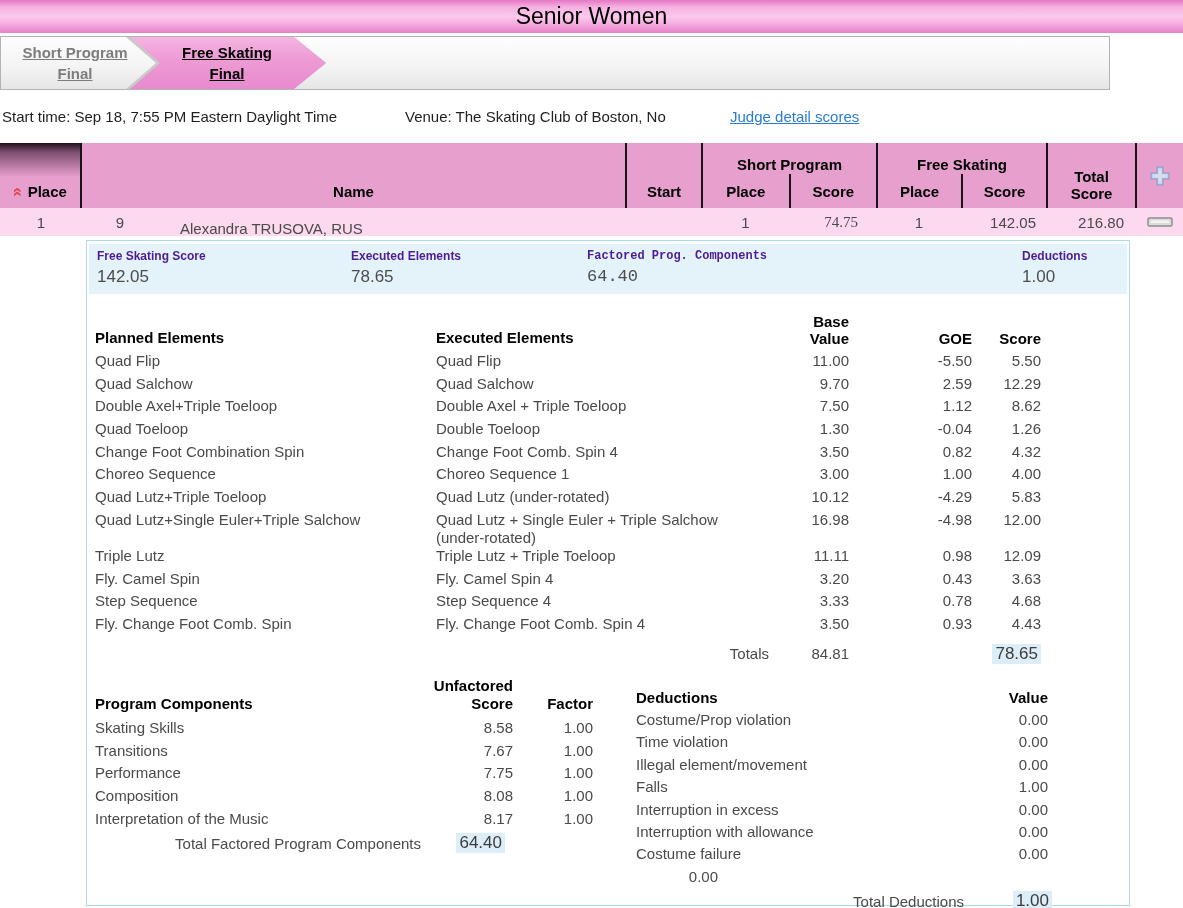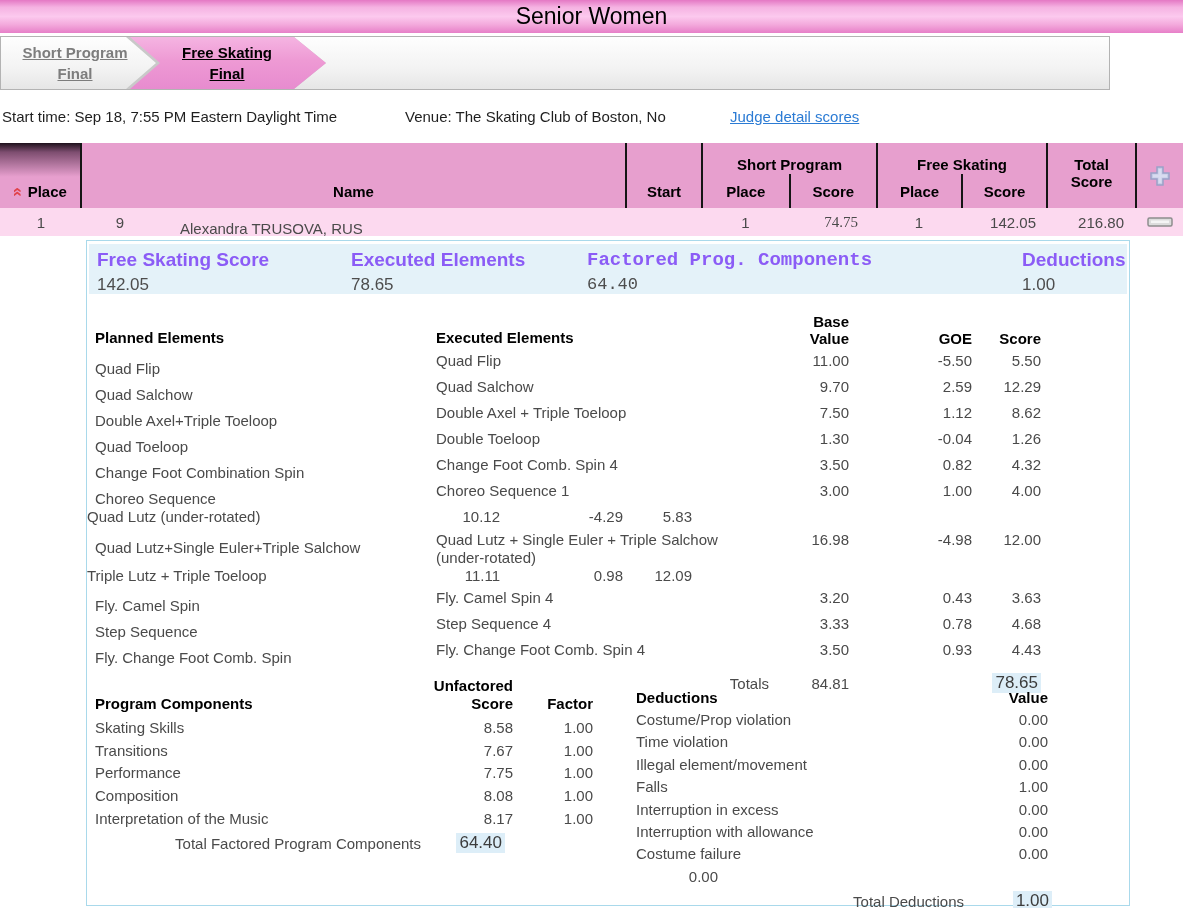--- a/index.html
+++ b/index.html
@@ -58,21 +58,21 @@
   .hc-start{width:76px;}
   .hc-name{width:545px;}
   .hc-group{border-right:2px solid #151515;display:flex;flex-direction:column;padding:0;}
   .hc-sp{width:175px;}
   .hc-fs{width:170px;}
   .group-label{height:31px;display:flex;align-items:flex-end;justify-content:center;padding-bottom:1px;}
   .group-sub{flex:1;display:flex;}
   .group-sub .sub{flex:1;display:flex;align-items:flex-end;justify-content:center;padding-bottom:8px;}
   .group-sub .sub:first-child{border-right:2px solid #151515;}
   .hc-total{width:89px;display:flex;flex-direction:column;align-items:center;justify-content:flex-end;
-    padding-bottom:18px;line-height:17px;}
+    padding-bottom:6px;line-height:17px;}
   .hc-plus{width:46px;border-right:none;align-items:center;padding-bottom:0;}
   .rt-row{display:flex;height:28px;background:var(--row-pink);font-size:15px;color:#4a4a4a;align-items:center;cursor:pointer;}
   .rc{display:flex;align-items:center;height:100%;}
   .rc-place{width:82px;justify-content:center;}
   .rc-start{width:76px;justify-content:center;}
   .rc-name{width:545px;padding-left:22px;margin-top:12px;}
   .rc-spplace{width:85px;justify-content:center;}
   .rc-spscore{width:90px;justify-content:flex-end;padding-right:20px;font-family:Liberation Serif, serif;}
   .rc-fsplace{width:82px;justify-content:center;}
   .rc-fsscore{width:88px;justify-content:flex-end;padding-right:12px;}
@@ -81,27 +81,27 @@
 
   
   .panel{position:absolute;left:86px;top:240px;width:1044px;height:666px;
     background:#fff;border:1px solid var(--panel-border);font-size:15px;color:#4a4a4a;}
   .band{position:absolute;left:2px;top:3px;width:1038px;height:50px;background:var(--band-blue);}
   .sum-block{position:absolute;top:5px;}
   .sum-block:nth-child(1){left:8px;}
   .sum-block:nth-child(2){left:262px;}
   .sum-block:nth-child(3){left:498px;font-family:Liberation Mono, monospace;}
   .sum-block:nth-child(4){left:933px;}
-  .sum-label{font-weight:bold;color:#8b5cf6;font-size:19px;}
+  .sum-label{font-weight:bold;color:#4c1d95;font-size:12px;}
   .sum-value{font-size:17px;color:#4d4d4d;margin-top:4px;}
 
   .elements{position:absolute;left:0;top:72px;width:1042px;}
   .el-hrow,.el-row,.el-trow{display:flex;}
   .el-hrow{align-items:flex-end;padding-bottom:5px;font-weight:bold;color:#000;}
-  .col-planned{width:349px;padding-left:8px;line-height:18px;margin-top:8px;}
+  .col-planned{width:349px;padding-left:8px;line-height:18px;}
   .col-exec{width:333px;padding-right:22px;line-height:18px;}
   .col-base{width:80px;text-align:right;}
   .col-goe{width:123px;text-align:right;}
   .col-score{width:69px;text-align:right;}
   .base-2line{line-height:17px;}
   .el-row{align-items:flex-start;min-height:22.7px;}
   .el-trow{margin-top:3px;align-items:center;height:26px;color:#4a4a4a;}
   .el-totals-label{width:682px;text-align:right;}
   .hl{display:inline-block;background:var(--highlight-blue);padding:0 3px;font-size:17px;color:#3c3c3c;}
 
@@ -286,35 +286,37 @@
 
   <div class="el-row">
     <div class="col-planned">Choreo Sequence</div>
     <div class="col-exec">Choreo Sequence 1</div>
     <div class="col-base">3.00</div>
     <div class="col-goe">1.00</div>
     <div class="col-score">4.00</div>
   </div>
 
   <div class="el-row">
+    <div class="col-planned">Quad Lutz+Triple Toeloop</div>
     <div class="col-exec">Quad Lutz (under-rotated)</div>
     <div class="col-base">10.12</div>
     <div class="col-goe">-4.29</div>
     <div class="col-score">5.83</div>
   </div>
 
   <div class="el-row">
     <div class="col-planned">Quad Lutz+Single Euler+Triple Salchow</div>
     <div class="col-exec">Quad Lutz + Single Euler + Triple Salchow (under-rotated)</div>
     <div class="col-base">16.98</div>
     <div class="col-goe">-4.98</div>
     <div class="col-score">12.00</div>
   </div>
 
   <div class="el-row">
+    <div class="col-planned">Triple Lutz</div>
     <div class="col-exec">Triple Lutz + Triple Toeloop</div>
     <div class="col-base">11.11</div>
     <div class="col-goe">0.98</div>
     <div class="col-score">12.09</div>
   </div>
 
   <div class="el-row">
     <div class="col-planned">Fly. Camel Spin</div>
     <div class="col-exec">Fly. Camel Spin 4</div>
     <div class="col-base">3.20</div>

